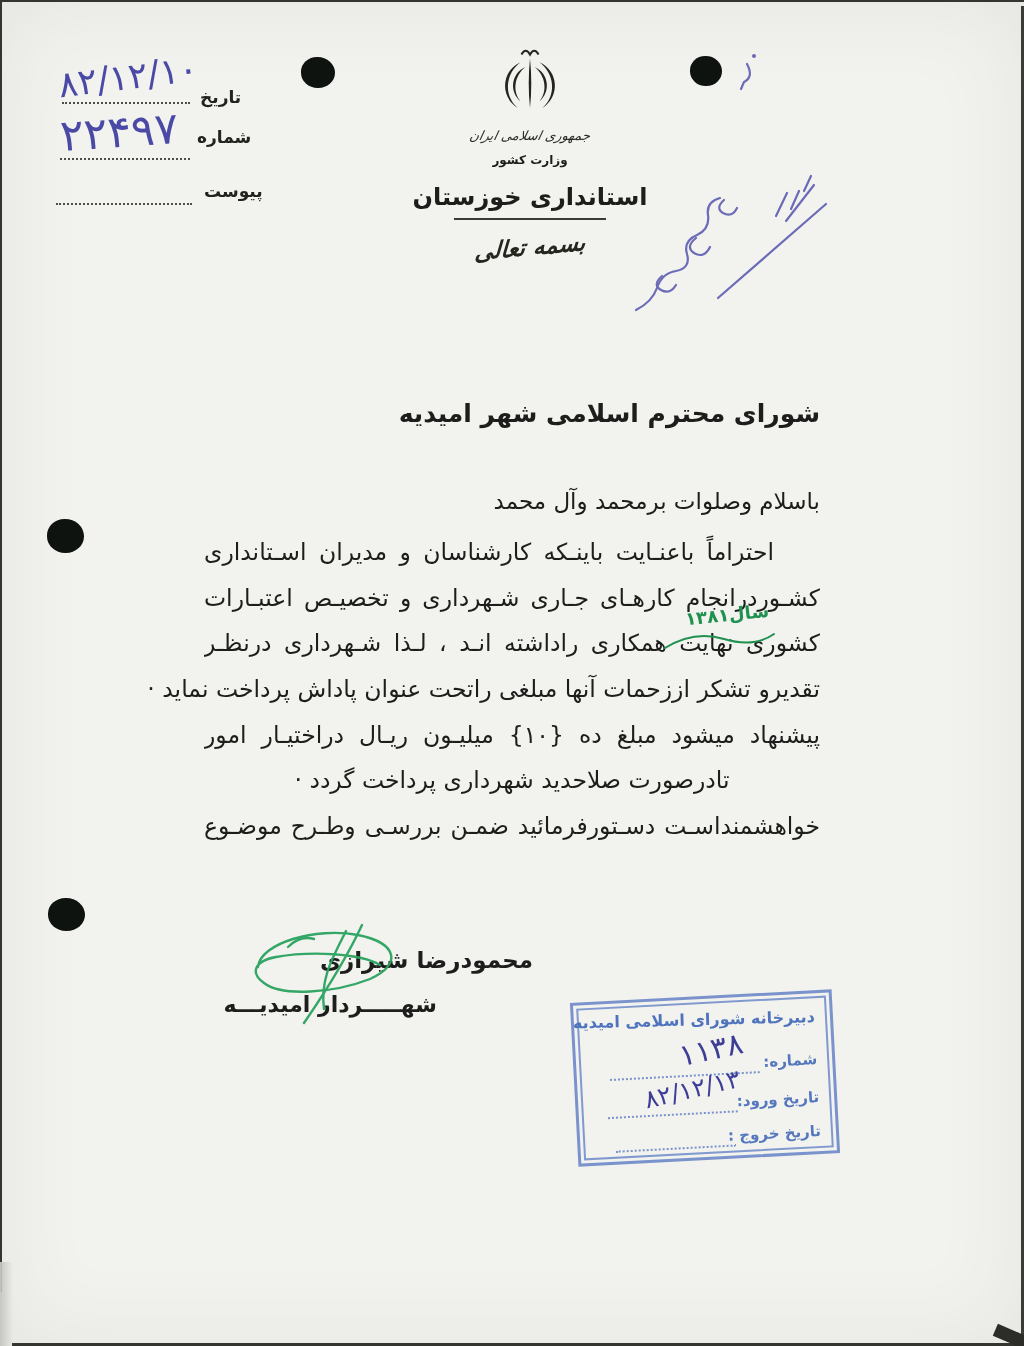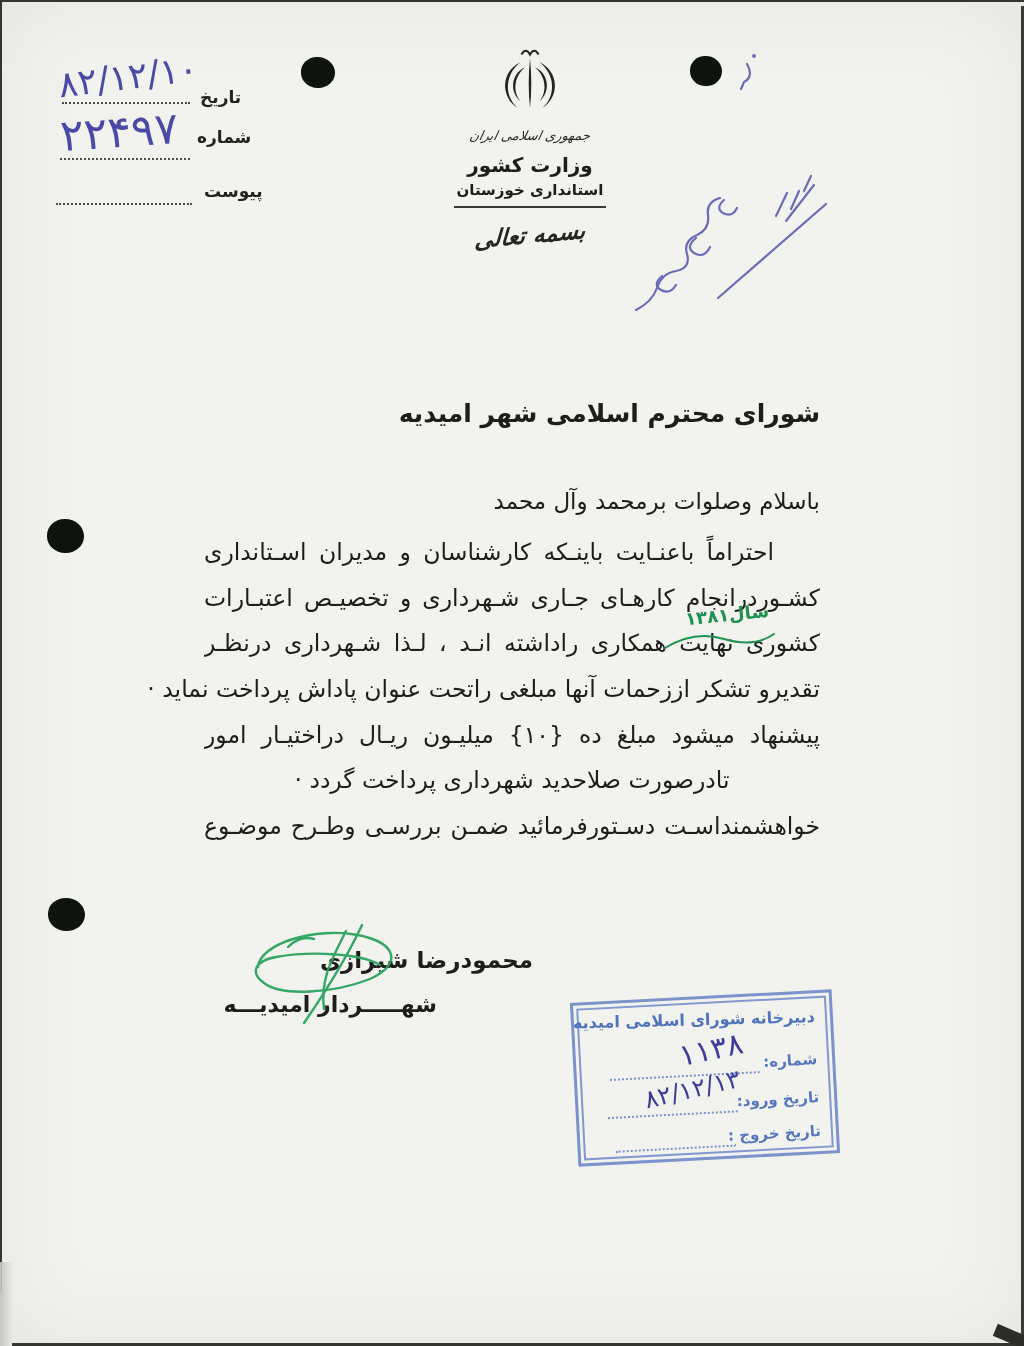--- a/index.html
+++ b/index.html
@@ -30,22 +30,22 @@
 
   
   .field-label { font-size:17px; font-weight:700; color:#22221f; }
   .dotline { border-bottom:2px dotted #4c4c48; height:0; }
   .hand-blue { color:#4a4aa6; font-weight:400; direction:ltr; unicode-bidi:bidi-override; }
 
   
   .hdr { left:380px; top:46px; width:300px; text-align:center; direction:rtl; }
   .hdr .caption { font-size:13px; font-style:italic; transform:skewX(-12deg);
                   color:#2a2a26; margin-top:2px; }
-  .hdr .ministry { font-size:20px; font-weight:700; margin-top:10px; letter-spacing:0; }
-  .hdr .province { font-size:15px; font-weight:700; margin-top:4px; }
+  .hdr .ministry { font-size:12px; font-weight:700; margin-top:10px; letter-spacing:0; }
+  .hdr .province { font-size:24px; font-weight:700; margin-top:16px; }
   .hdr .municipality { font-size:27px; font-weight:700; margin-top:5px; }
   .hdr .rule { width:152px; height:2px; background:#3a3a36; margin:7px auto 0 auto; }
   .hdr .bism { font-size:23px; font-weight:700; font-style:italic;
                transform:rotate(-5deg) skewX(-8deg); margin-top:14px; color:#26261f; }
 
   
   .rtl { direction:rtl; }
   .recipient { font-size:25px; font-weight:700; text-align:right; }
   .salutation { font-size:23px; text-align:right; }
   .body-block { left:204px; top:530px; width:616px; font-size:23.5px; }

